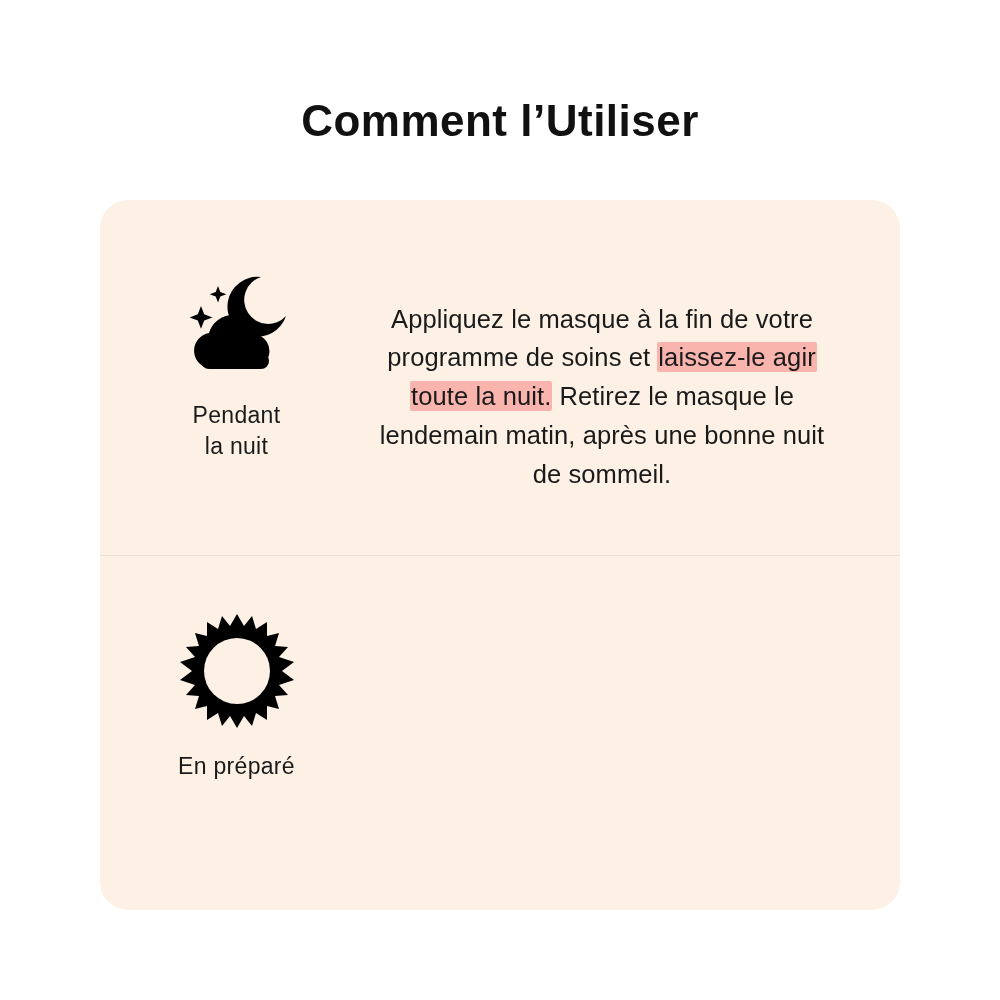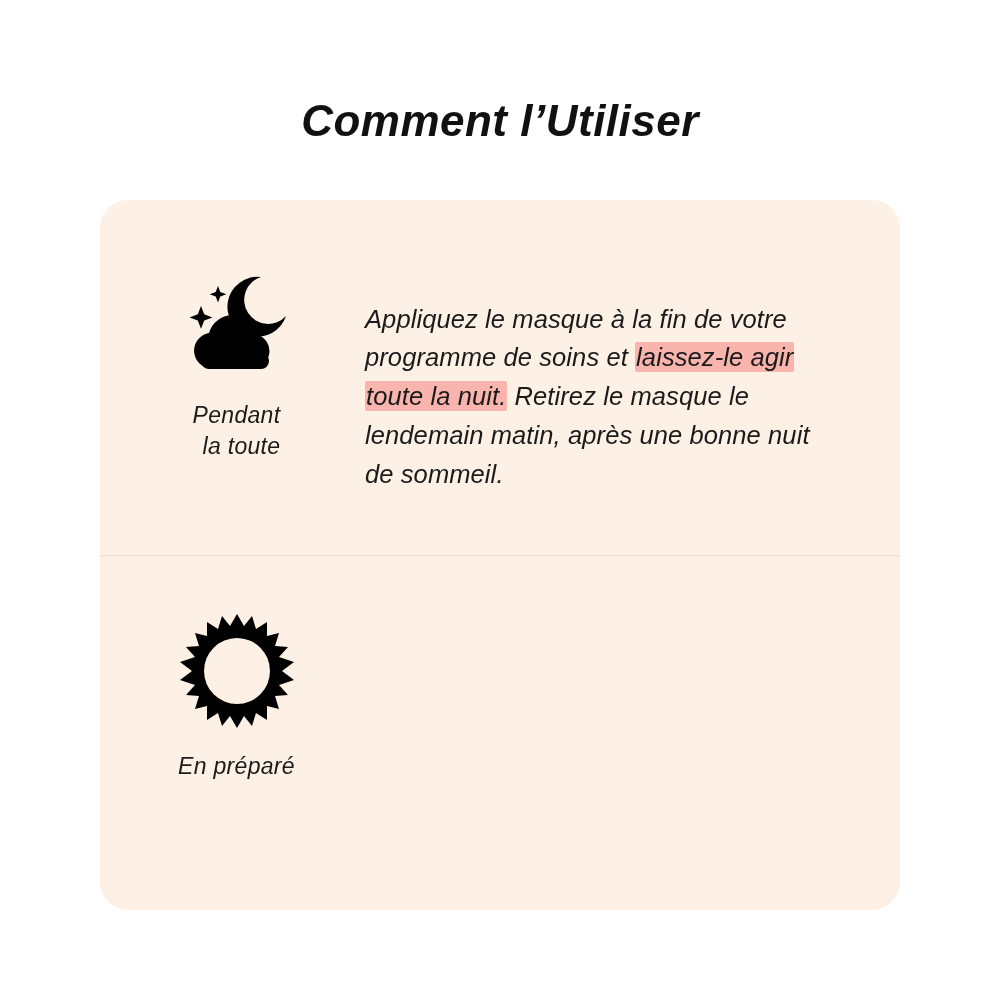--- a/index.html
+++ b/index.html
@@ -13,21 +13,20 @@
     font-family: "Liberation Sans", sans-serif;
     color: #111111;
     overflow: hidden;
   }
 
   .page {
     position: relative;
     width: 1000px;
     height: 744px;
     box-sizing: border-box;
-    font-style: italic;
   }
 
   .title {
     position: absolute;
     top: 96px;
     left: 0;
     width: 1000px;
     text-align: center;
     font-size: 44px;
     font-weight: bold;
@@ -77,31 +76,32 @@
     display: flex;
     align-items: center;
     justify-content: center;
   }
   .icon-wrap.day {
     height: 120px;
   }
 
   .icon-label {
     margin-top: 20px;
-    text-align: right;
+    text-align: center;
     font-size: 23px;
     line-height: 1.35;
     color: #1a1a1a;
     letter-spacing: 0.3px;
   }
 
   .textcol {
     flex: 1 1 auto;
     padding-right: 61px;
     box-sizing: border-box;
+    text-align: center;
   }
 
   .body-text {
     font-size: 25.5px;
     line-height: 1.52;
     color: #1a1a1a;
     letter-spacing: 0.1px;
   }
 
   .hl {
@@ -133,21 +133,21 @@
             <path d="M41 13 l2.3 6 6 2.3 -6 2.3 -2.3 6 -2.3 -6 -6 -2.3 6 -2.3 z" fill="#000"></path>
 
             <path d="M84 4 a30 30 0 1 0 25 39 a24 24 0 1 1 -25 -39 z" fill="#000"></path>
 
             <path d="M30 95 a18 18 0 0 1 2 -35 a25 25 0 0 1 24 -18 a26 26 0 0 1 25 20 a17 17 0 0 1 -4 33 z" fill="#000"></path>
             <rect x="24" y="80" width="68" height="16" rx="8" fill="#000"></rect>
           </svg>
         </div>
         <div class="icon-label">
           <span>Pendant</span><br>
-          <span>la toute</span>
+          <span>la nuit</span>
         </div>
       </div>
       <div class="textcol">
         <p class="body-text night-text">
           <span>Appliquez le masque à la fin de votre programme de soins et </span><span class="hl">laissez-le agir toute la nuit.</span><span> Retirez le masque le lendemain matin, après une bonne nuit de sommeil.</span>
         </p>
       </div>
     </div>
 
     <div class="row row-day">

